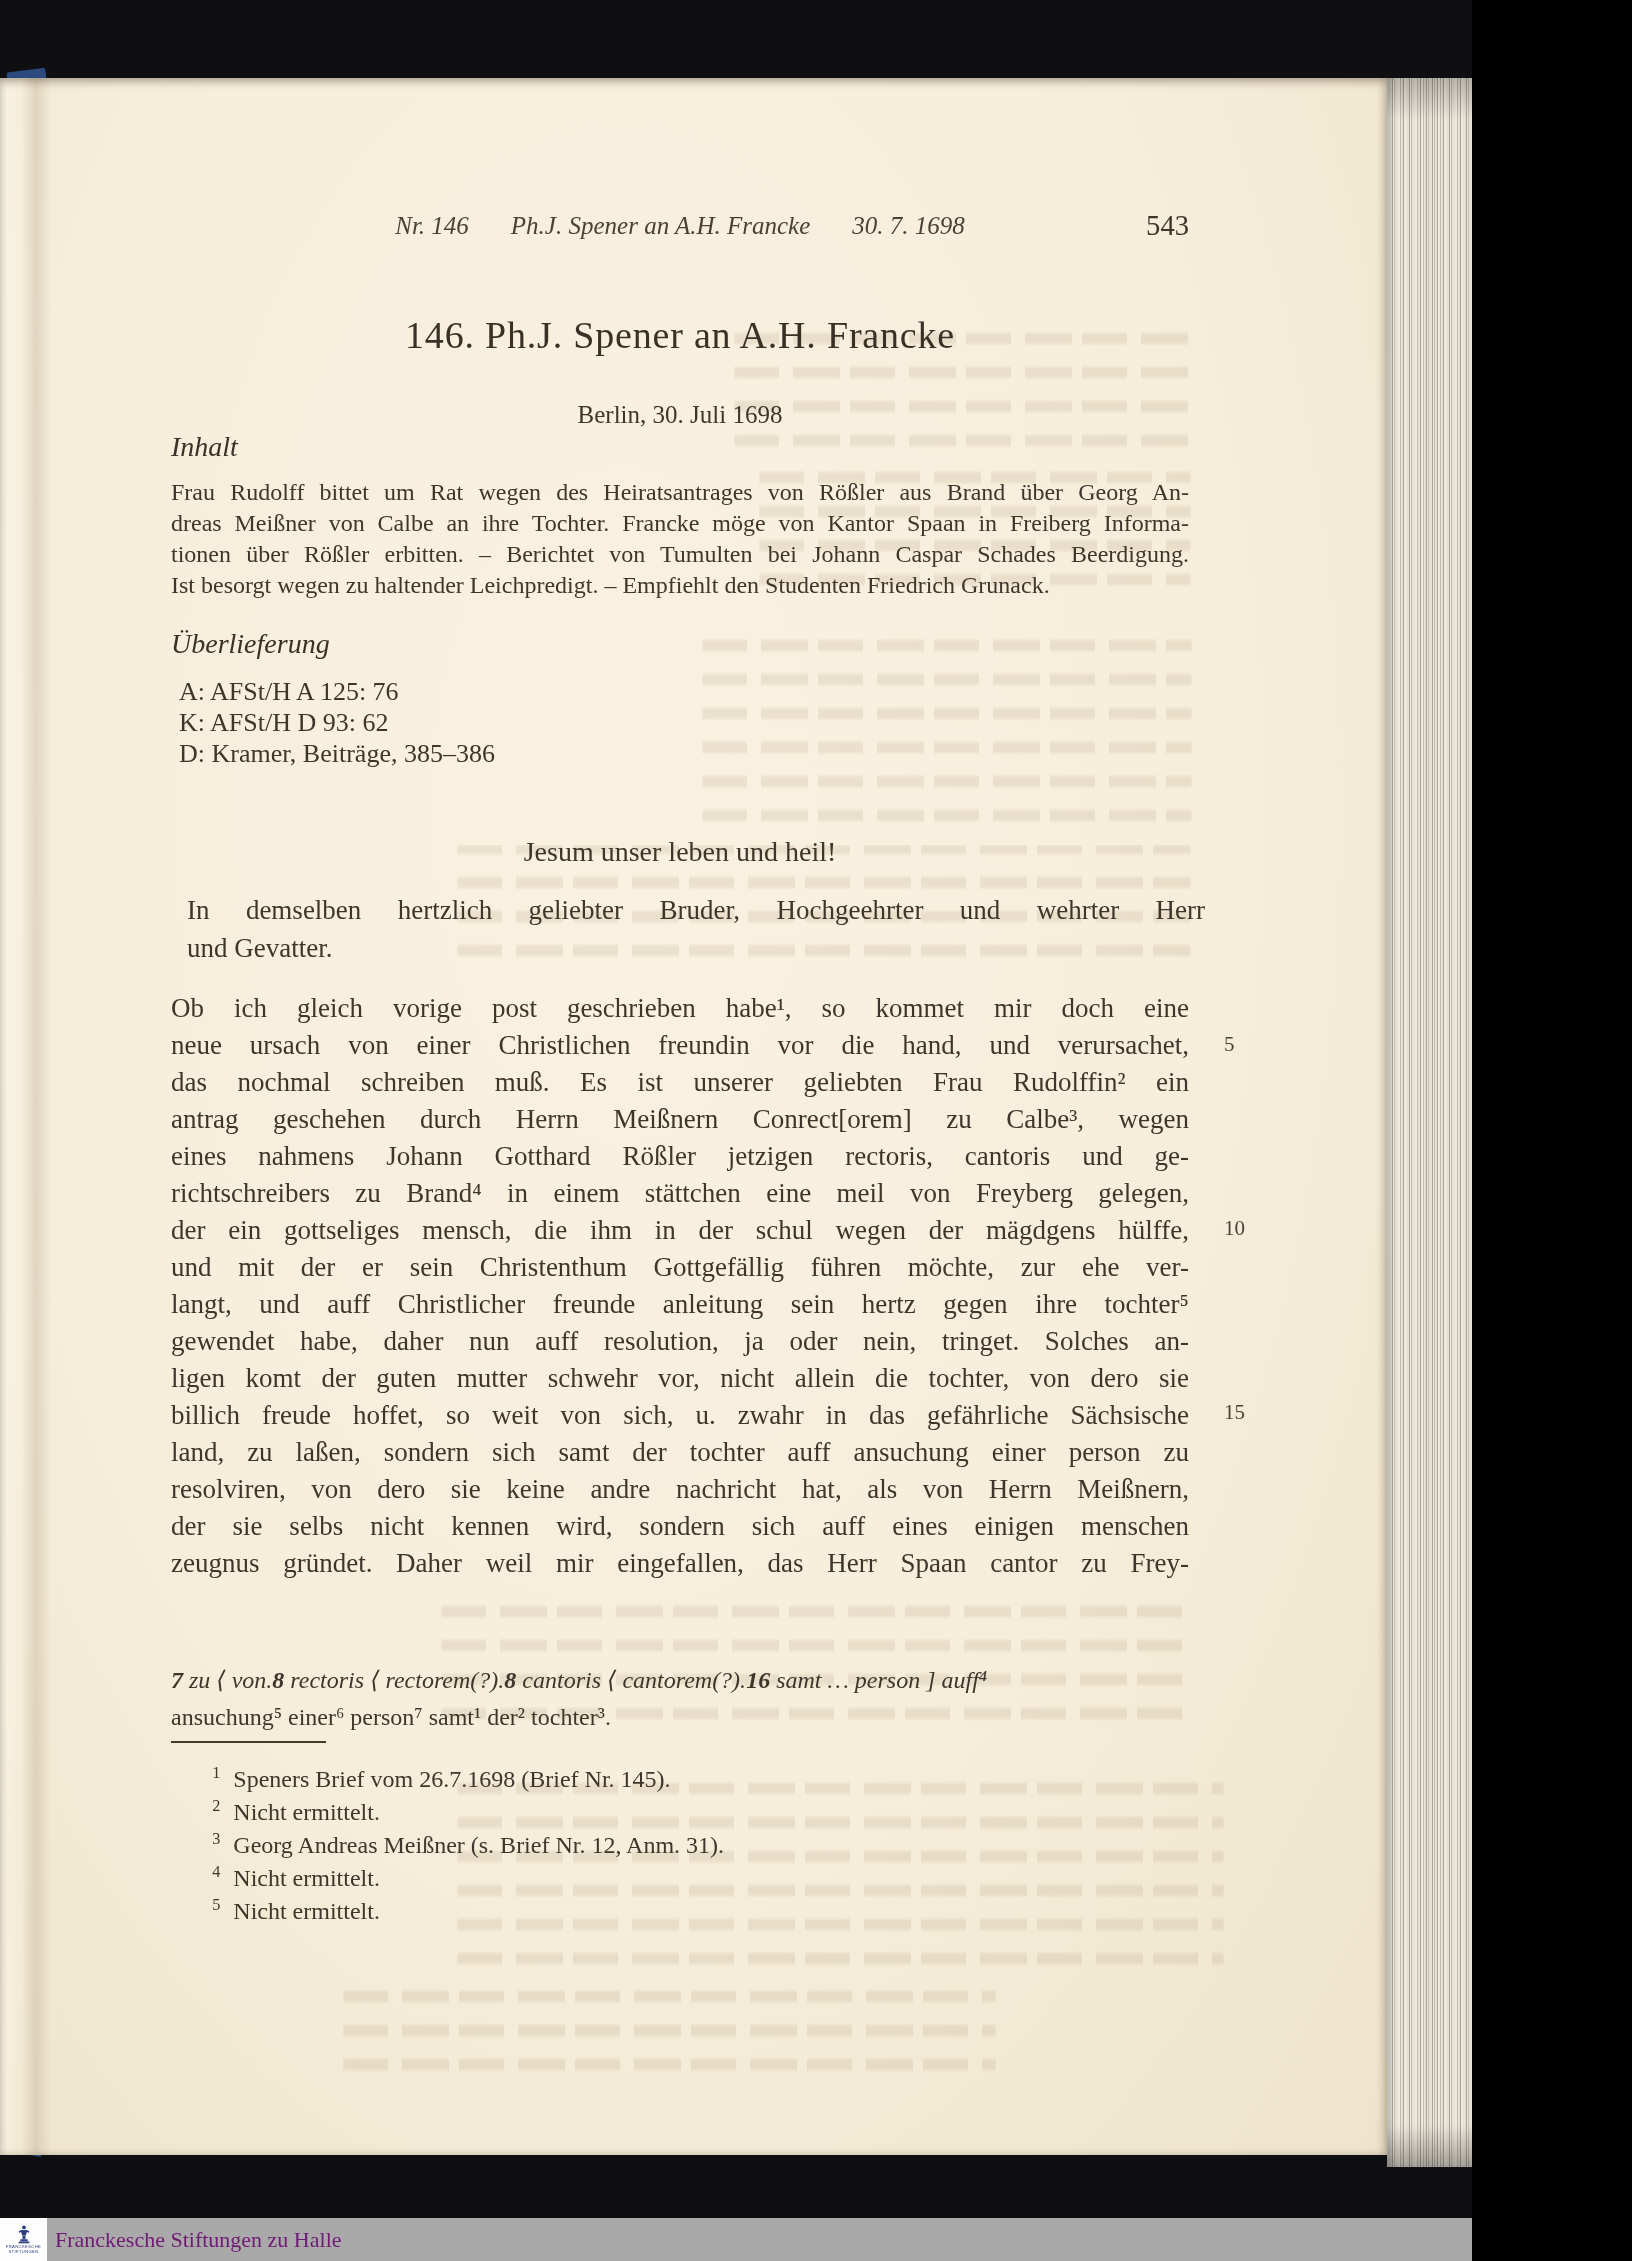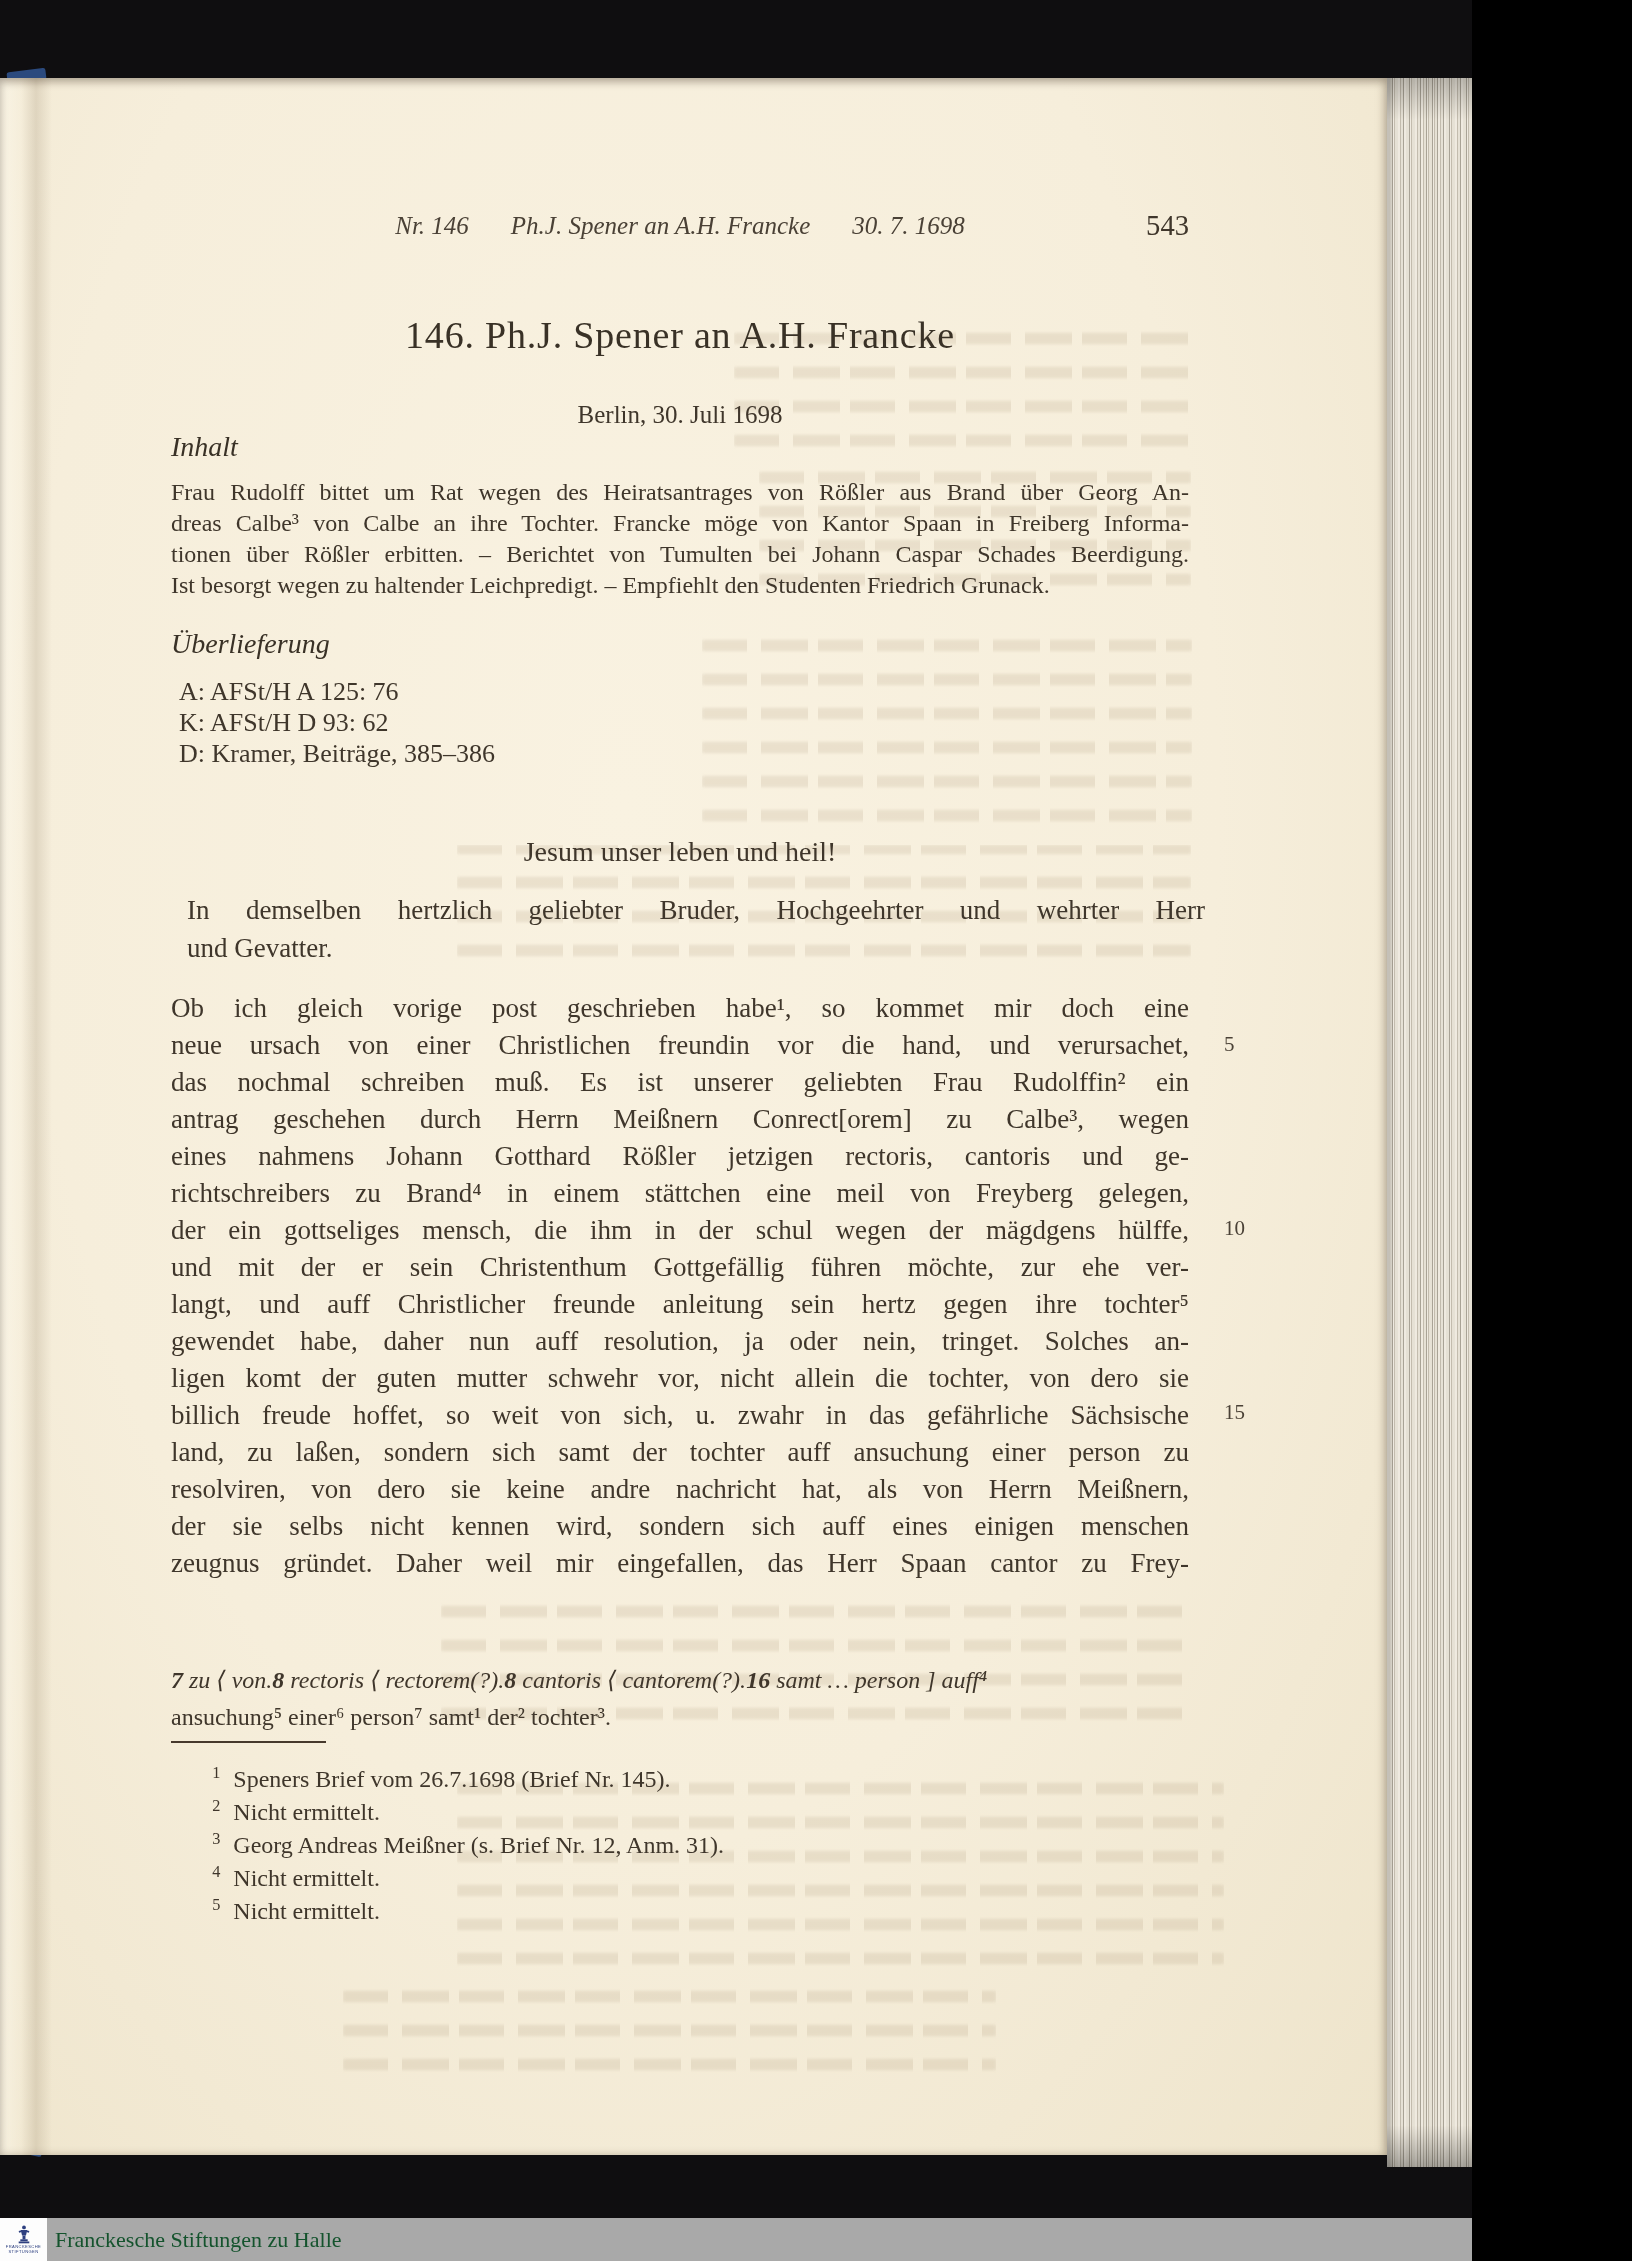--- a/index.html
+++ b/index.html
@@ -66,21 +66,21 @@
   .fn-rule{position:absolute;left:171px;top:1741px;width:155px;height:2.4px;background:#46392c;}
   .footnotes{top:1763px;font-size:24px;}
   .fn{height:33px;line-height:33px;padding-left:33px;}
   .fn-num{display:inline-block;width:16.3px;margin-right:13px;text-align:right;
     font-size:16.3px;position:relative;top:-9px;line-height:16.3px;}
   
   .viewer-bar{position:absolute;left:0;top:2218px;width:1632px;height:43px;background:var(--bar-gray);}
   .logo-box{position:absolute;left:0;top:0;width:47px;height:43px;background:#fdfdfd;
     display:flex;flex-direction:column;align-items:center;justify-content:center;gap:0.8px;}
   .logo-box .micro{font-family:var(--sans);font-size:4.1px;letter-spacing:0.4px;color:var(--logo-blue);line-height:4.1px;}
-  .bar-label{position:absolute;left:55px;top:0;height:43px;line-height:43px;color:#14532d;
+  .bar-label{position:absolute;left:55px;top:0;height:43px;line-height:43px;color:#701a75;
     font-size:22px;font-family:var(--serif);}
   .dfg{position:absolute;right:11.4px;top:0;height:43px;line-height:45px;color:#fff;
     font-family:var(--sans);font-weight:800;font-size:28px;letter-spacing:0.8px;}
 </style>
 </head>
 <body>
 
 <div class="stage">
 
   <div class="cover-strip"></div>
@@ -107,21 +107,21 @@
       </div>
       <span class="pagenum">543</span>
     </div>
 
     <div class="col title" style="position:absolute;">146. Ph.J. Spener an A.H. Francke</div>
     <div class="col dateline" style="position:absolute;">Berlin, 30. Juli 1698</div>
 
     <div class="col sec-heading inhalt-h" style="position:absolute;">Inhalt</div>
     <div class="col inhalt-lines" id="inhalt-lines" style="position:absolute;">
         <div class="ln">Frau Rudolff bittet um Rat wegen des Heiratsantrages von Rößler aus Brand über Georg An-</div>
-        <div class="ln">dreas Calbe³ von Calbe an ihre Tochter. Francke möge von Kantor Spaan in Freiberg Informa-</div>
+        <div class="ln">dreas Meißner von Calbe an ihre Tochter. Francke möge von Kantor Spaan in Freiberg Informa-</div>
         <div class="ln">tionen über Rößler erbitten. – Berichtet von Tumulten bei Johann Caspar Schades Beerdigung.</div>
         <div class="ln no-just">Ist besorgt wegen zu haltender Leichpredigt. – Empfiehlt den Studenten Friedrich Grunack.</div>
       </div>
 
     <div class="col sec-heading ueb-h" style="position:absolute;">Überlieferung</div>
     <div class="col ueb-items" id="ueb-items" style="position:absolute;margin-left:8px;">
         <div class="ln">A: AFSt/H A 125: 76</div>
         <div class="ln">K: AFSt/H D 93: 62</div>
         <div class="ln">D: Kramer, Beiträge, 385–386</div>
       </div>

